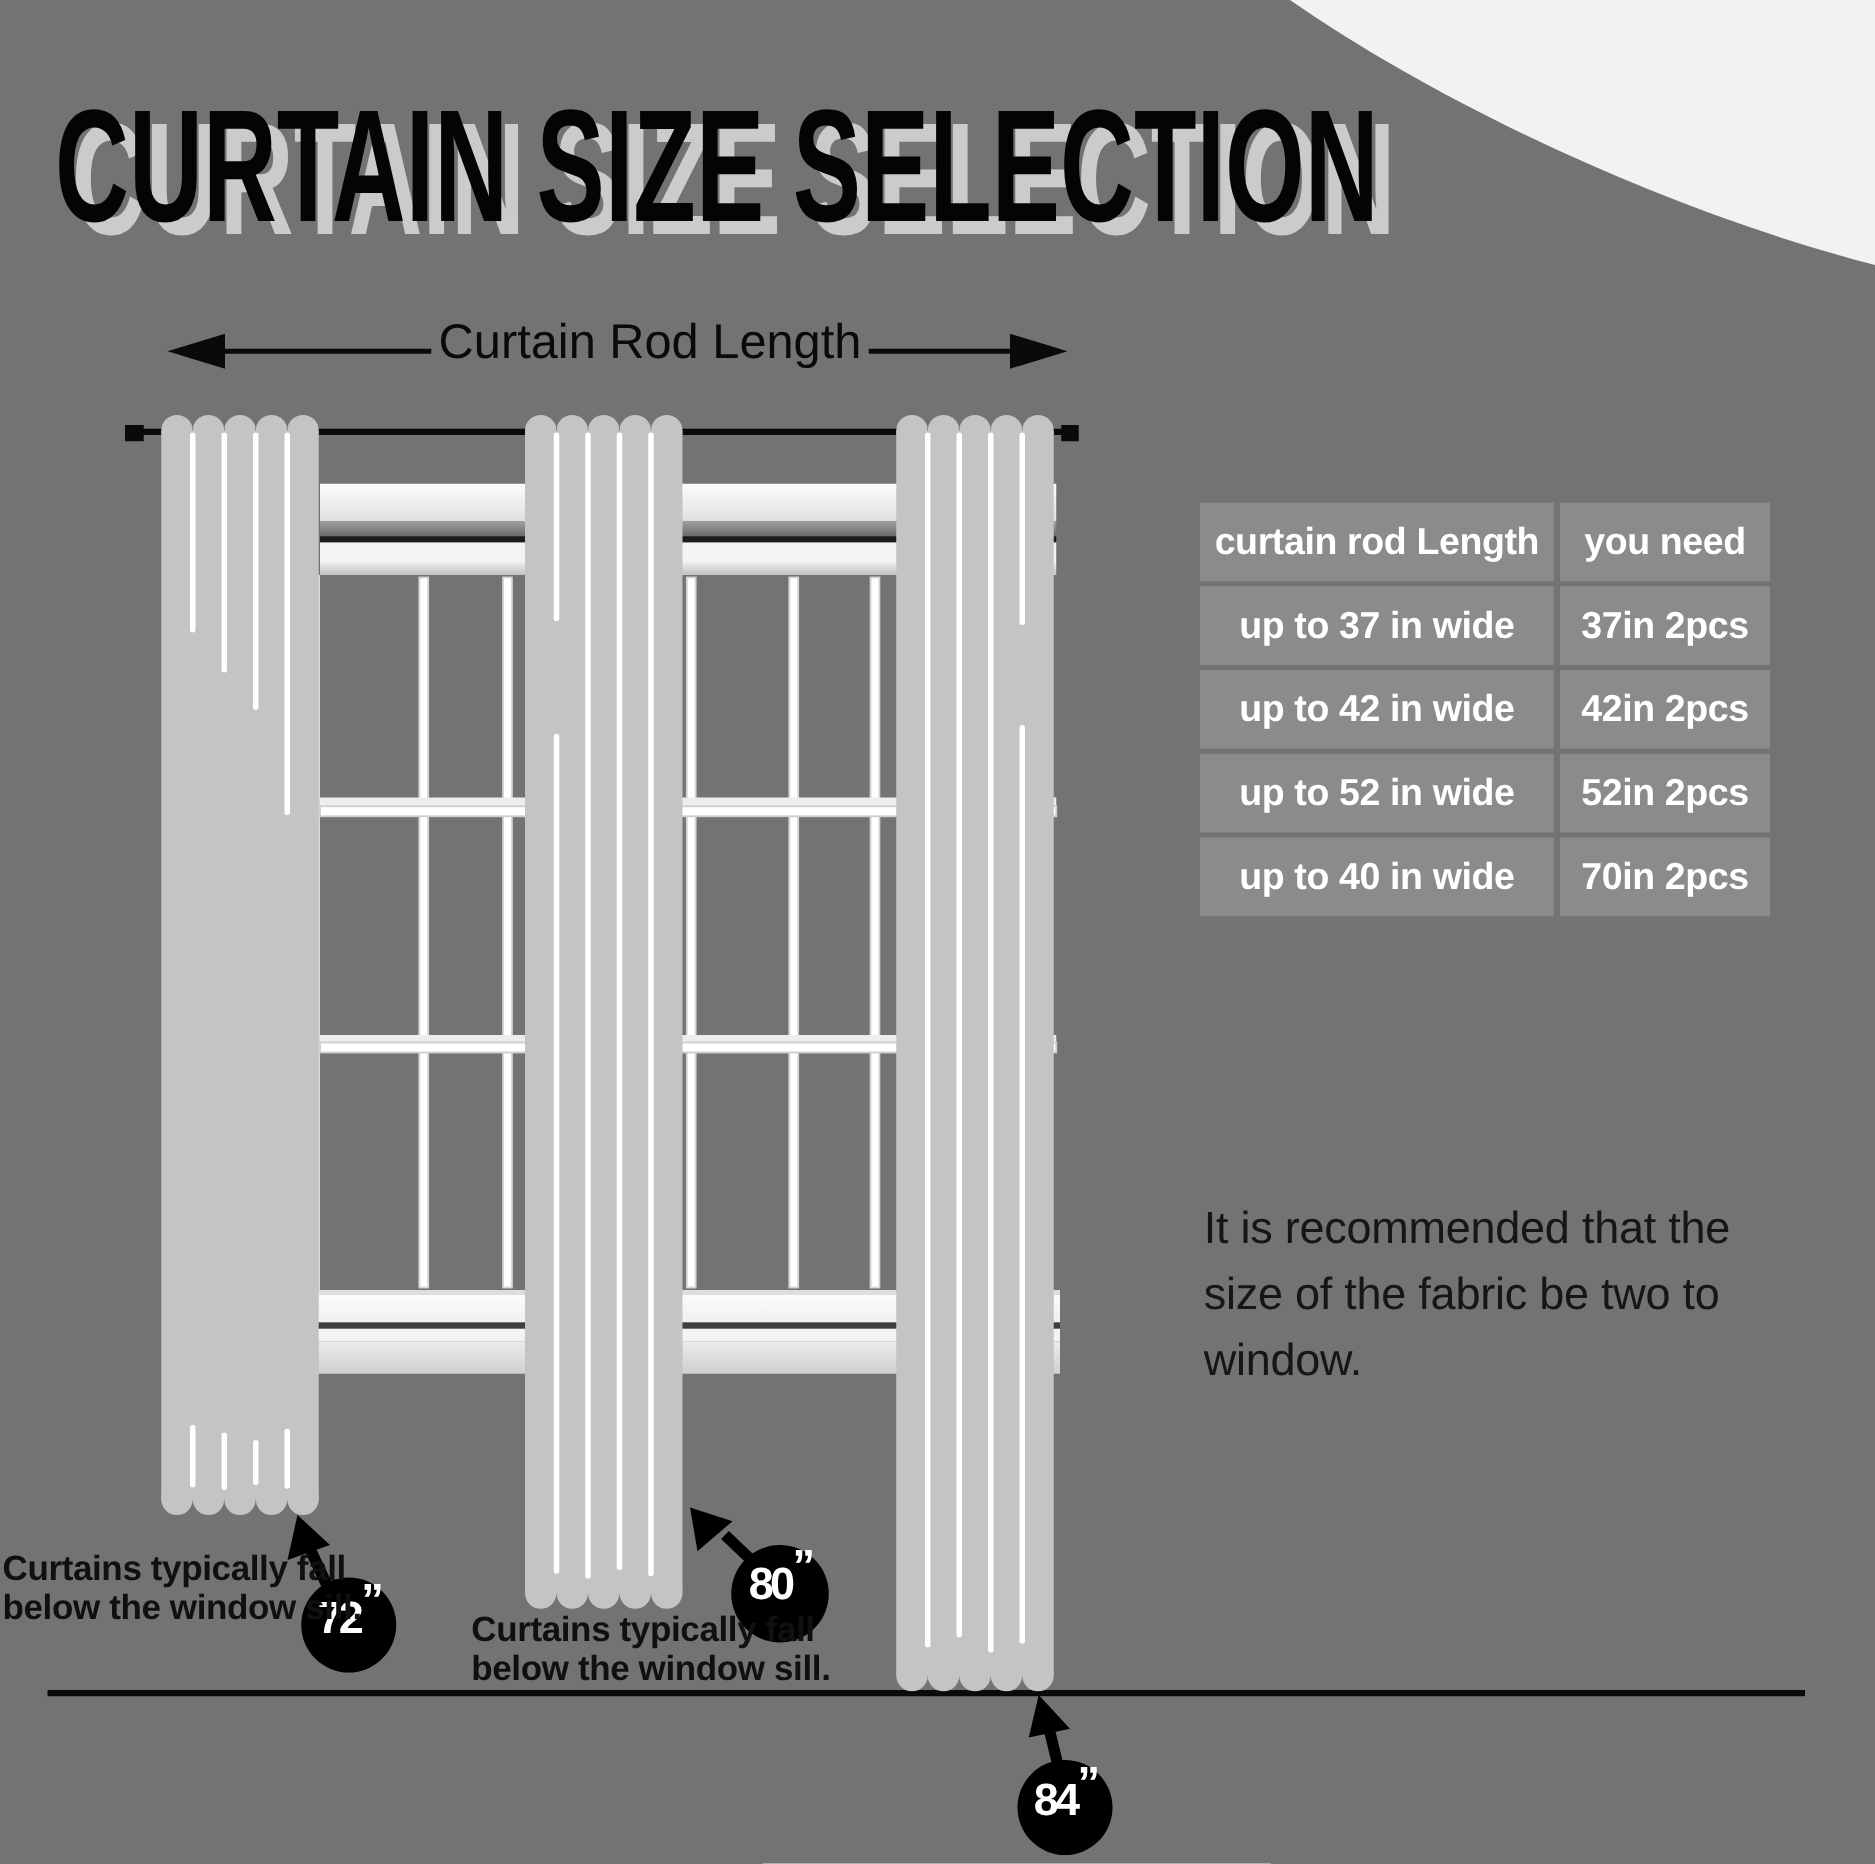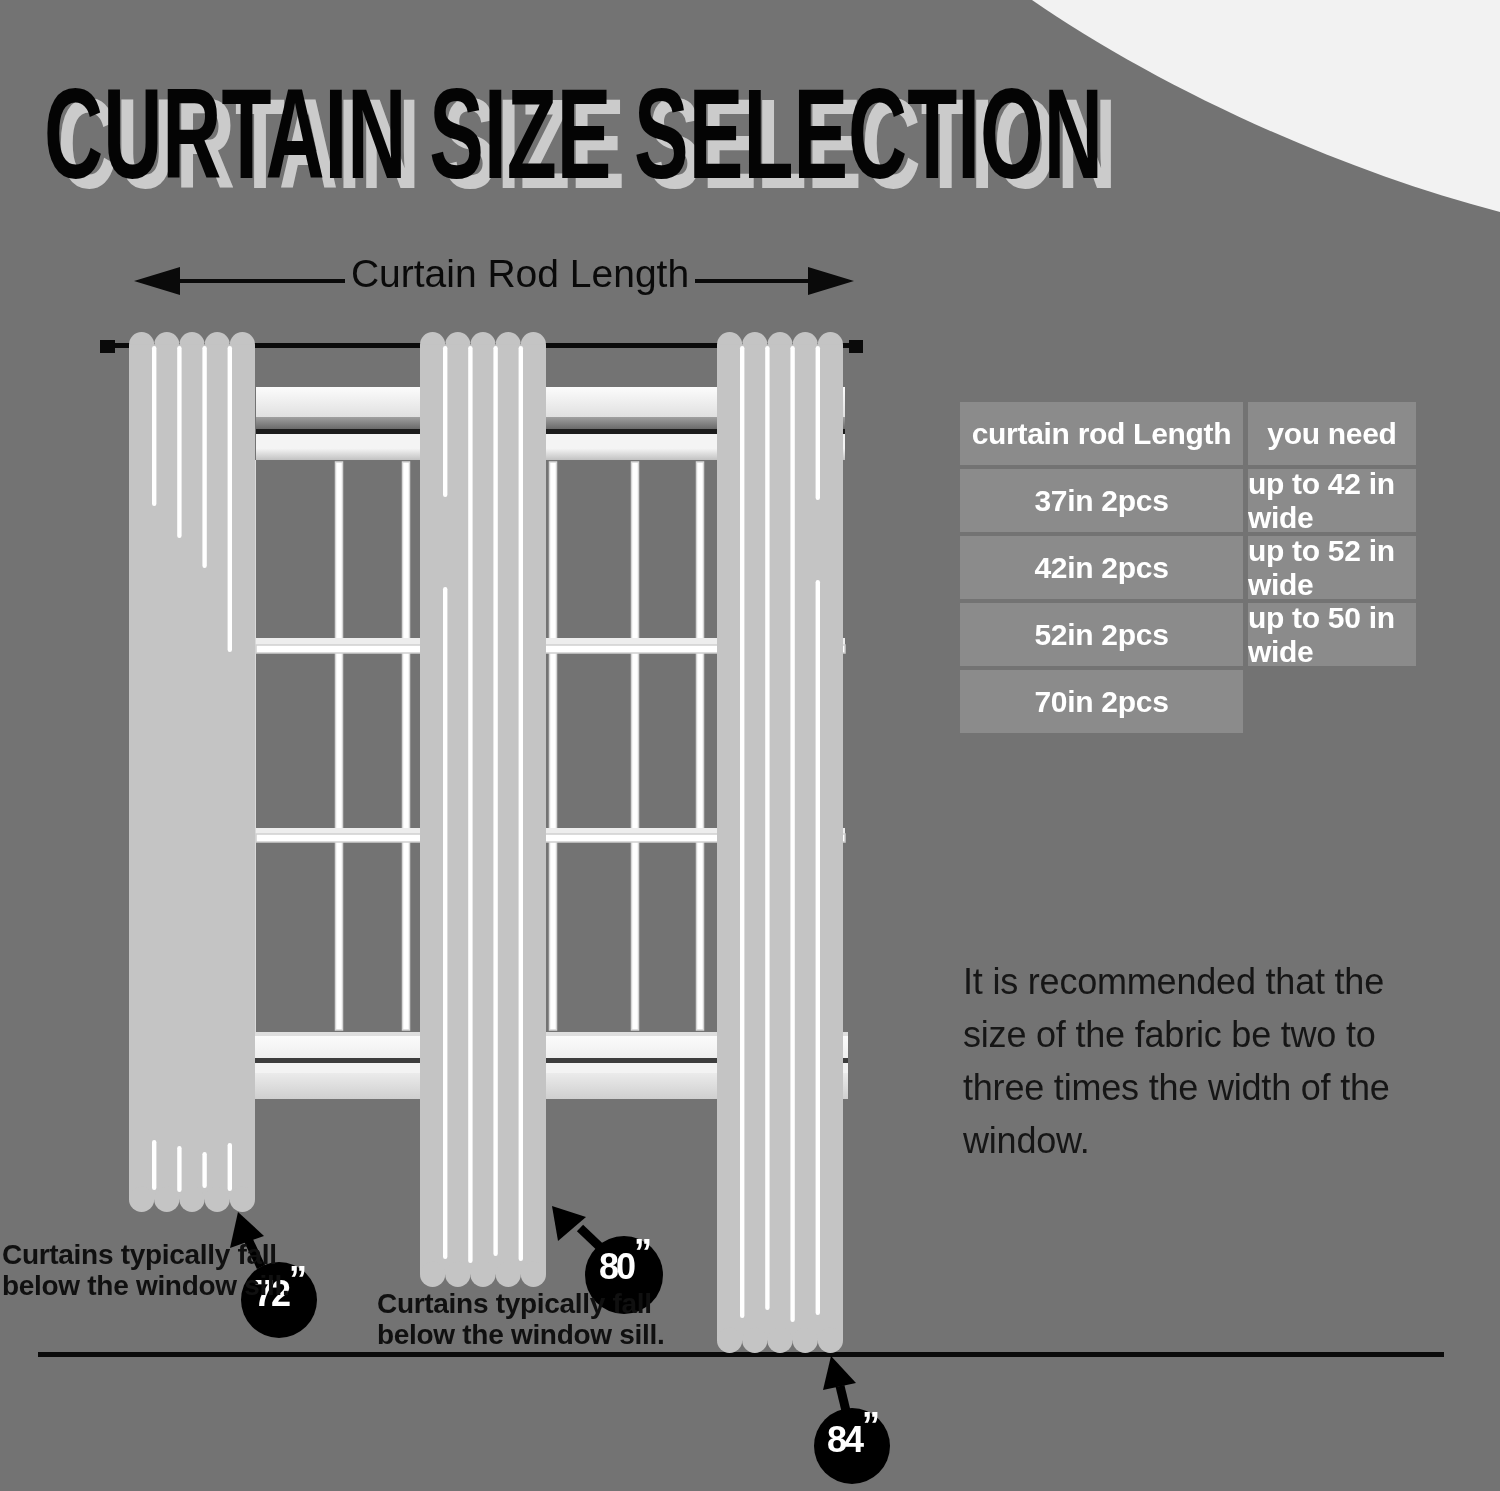--- a/index.html
+++ b/index.html
@@ -218,29 +218,29 @@
   </div>
   <div class="caption cap-middle">
     <span>Curtains typically fall</span>
     <span>below the window sill.</span>
   </div>
 
   <div class="size-table">
     <div class="cell">curtain rod Length</div>
     <div class="cell">you need</div>
 
+    <div class="cell">up to 37 in wide</div>
     <div class="cell">37in 2pcs</div>
     <div class="cell">up to 42 in wide</div>
     <div class="cell">42in 2pcs</div>
     <div class="cell">up to 52 in wide</div>
     <div class="cell">52in 2pcs</div>
-    <div class="cell">up to 50 in wide</div>
+    <div class="cell">up to 40 in wide</div>
     <div class="cell">70in 2pcs</div>
   </div>
 
   <div class="note">
     <div>It is recommended that the</div>
     <div>size of the fabric be two to</div>
-    <div>three times the width of the</div>
     <div>window.</div>
   </div>
 
 </div>
 
 </body></html>

